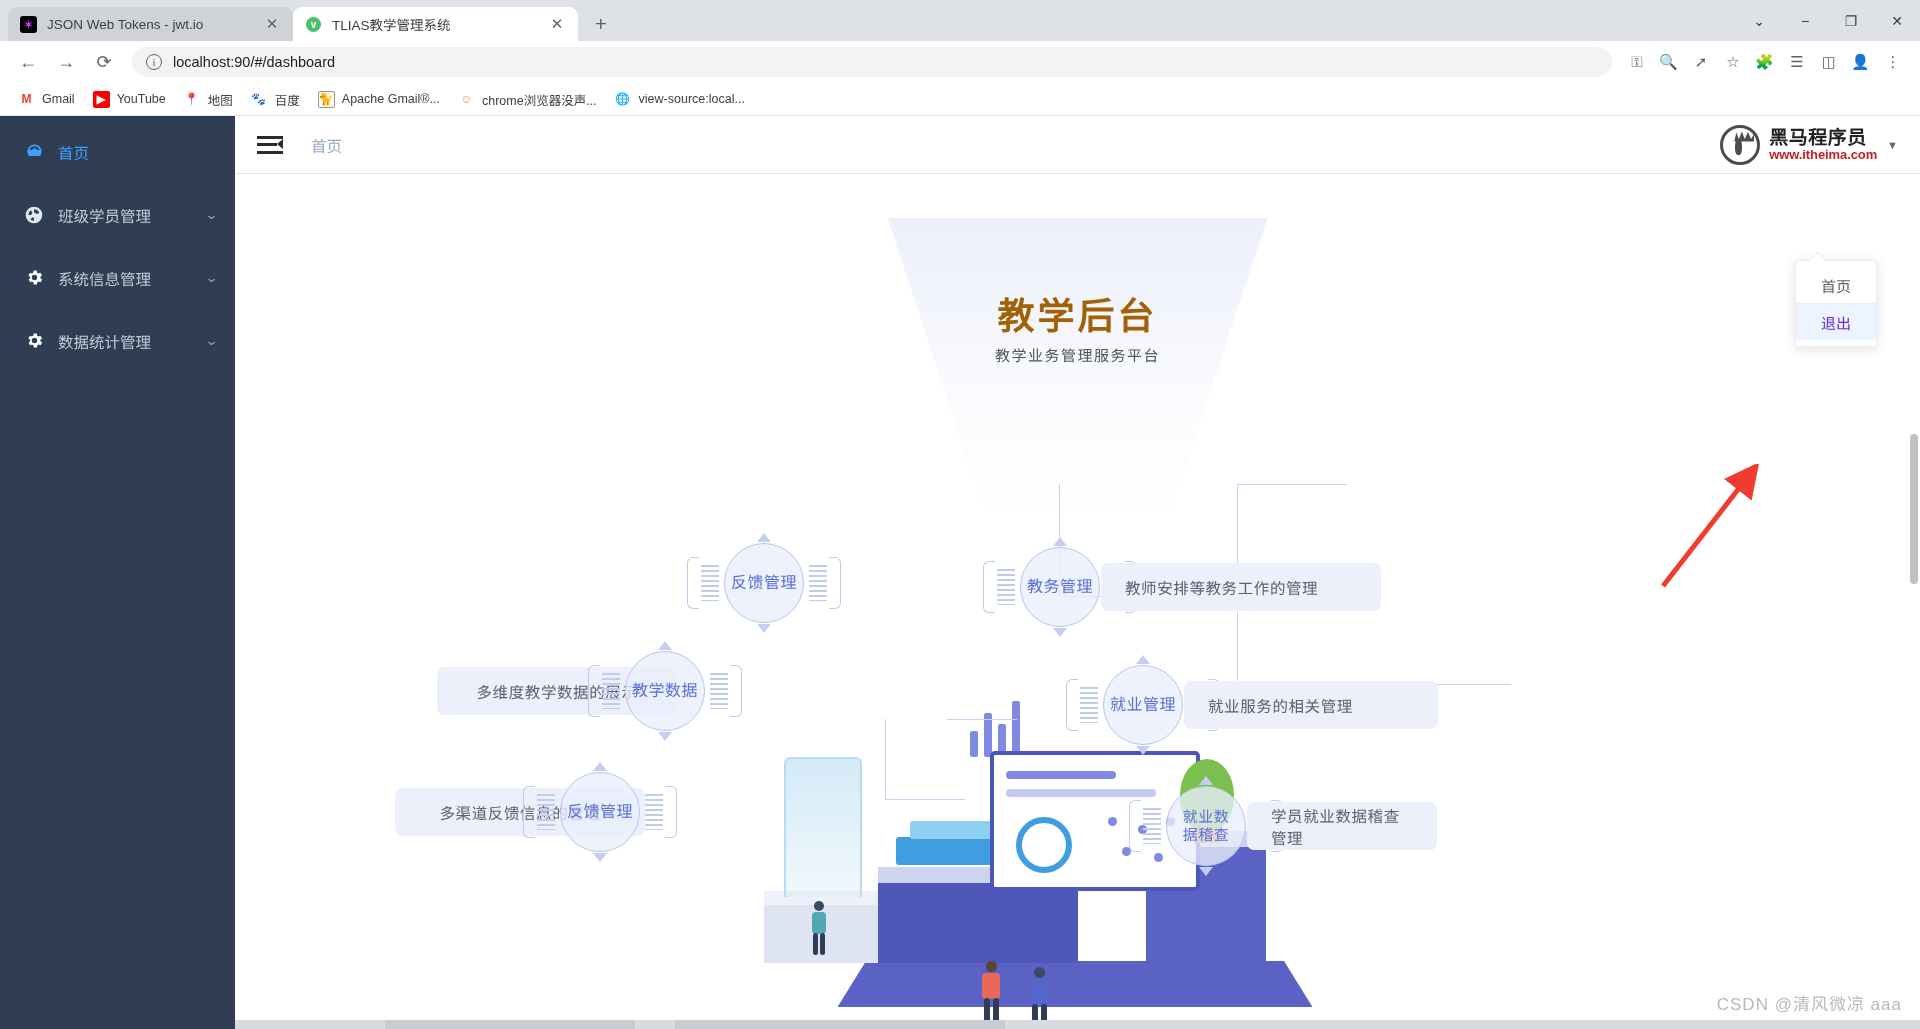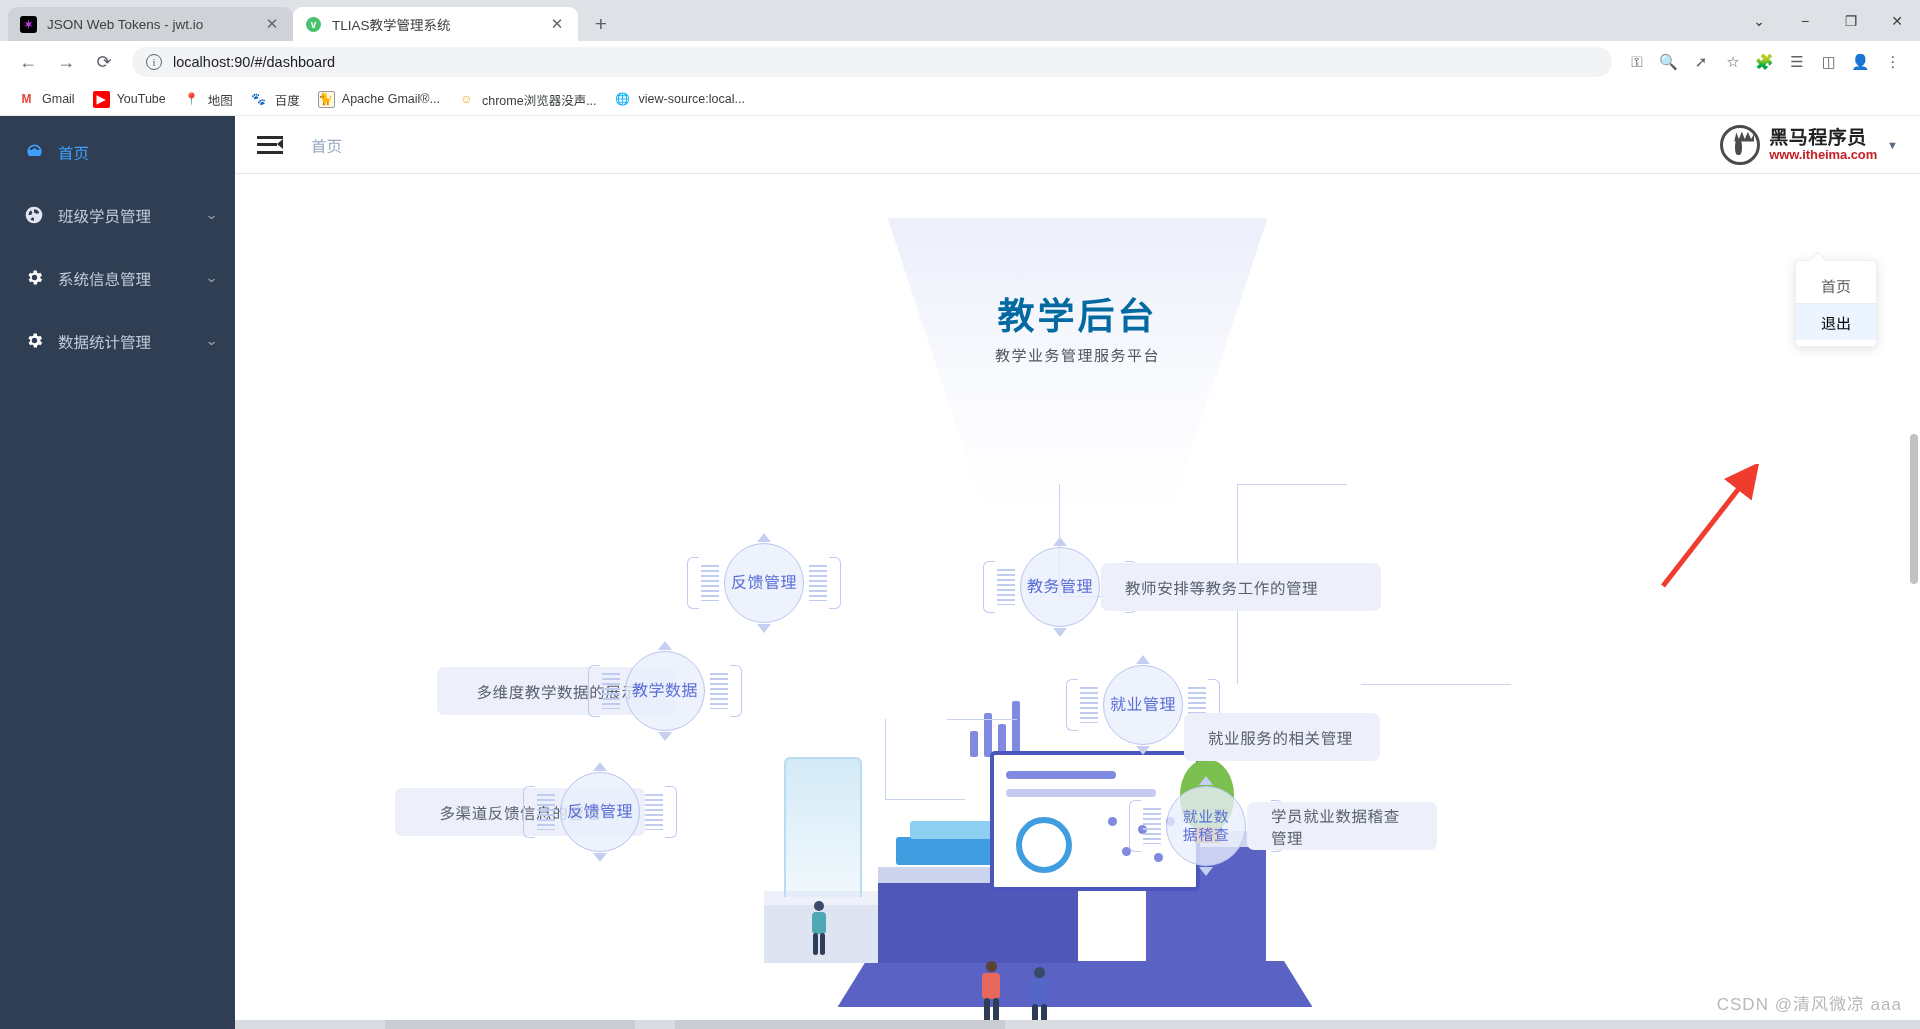--- a/index.html
+++ b/index.html
@@ -171,21 +171,21 @@
   
   .hero { position: absolute; inset: 0; }
   .funnel {
     position: absolute; left: 50%; transform: translateX(-50%); top: 44px;
     width: 380px; height: 300px;
     background: linear-gradient(180deg, rgba(233,237,250,0.85) 0%, rgba(244,246,253,0.45) 60%, rgba(255,255,255,0) 100%);
     clip-path: polygon(0 0, 100% 0, 74% 100%, 26% 100%);
   }
   .hero-title {
     position: absolute; left: 50%; transform: translateX(-50%); top: 112px;
-    font-size: 37px; font-weight: bold; color: #0369a1; letter-spacing: 3px;
+    font-size: 37px; font-weight: bold; color: #a16207; letter-spacing: 3px;
     font-family: Liberation Mono, monospace;
   }
   .hero-sub {
     position: absolute; left: 50%; transform: translateX(-50%); top: 170px;
     font-size: 15px; color: #4e5560; letter-spacing: 1.5px;
   }
 
   
   .scene { position: absolute; left: 50%; transform: translateX(-50%); bottom: 22px; width: 700px; height: 430px; }
   .plat {
@@ -277,21 +277,21 @@
     padding: 6px 0;
   }
   .dropdown .tip {
     position: absolute; top: -7px; left: 16px; width: 12px; height: 12px; background: #fff;
     border-left: 1px solid #ebeef5; border-top: 1px solid #ebeef5; transform: rotate(45deg);
   }
   .dd-item {
     height: 36px; display: flex; align-items: center; justify-content: center;
     font-size: 15px; color: #606266; cursor: pointer;
   }
-  .dd-item.hl { background: #ecf5ff; color: #000000; }
+  .dd-item.hl { background: #ecf5ff; color: #6d28d9; }
   .dd-sep { height: 1px; background: #ebeef5; margin: 0; }
 
   
   .annot-arrow { position: absolute; left: 1420px; top: 290px; width: 120px; height: 130px; pointer-events: none; }
 
   
   .vscroll {
     position: absolute; right: 0; top: 0; width: 12px; bottom: 0; background: #fff;
   }
   .vscroll .thumb {
@@ -577,21 +577,21 @@
             <span>教师安排等教务工作的管理</span>
           </div>
 
           <div class="node" style="left:868px;top:491px;width:80px;height:80px;">
             <span class="brk l"></span>
               <span class="side l"></span>
             <span>就业管理</span>
             <span class="side r"></span>
               <span class="brk r"></span>
           </div>
-          <div class="pill" style="left:949px;top:507px;width:196px;margin-top:32px;">
+          <div class="pill" style="left:949px;top:507px;width:254px;">
             <span>就业服务的相关管理</span>
           </div>
 
           <div class="node" style="left:931px;top:612px;width:80px;height:80px;font-size:15px;">
             <span class="brk l"></span>
               <span class="side l"></span>
             <span style="display:block;width:54px;">就业数据稽查</span>
             <span class="side r"></span>
               <span class="brk r"></span>
           </div>

